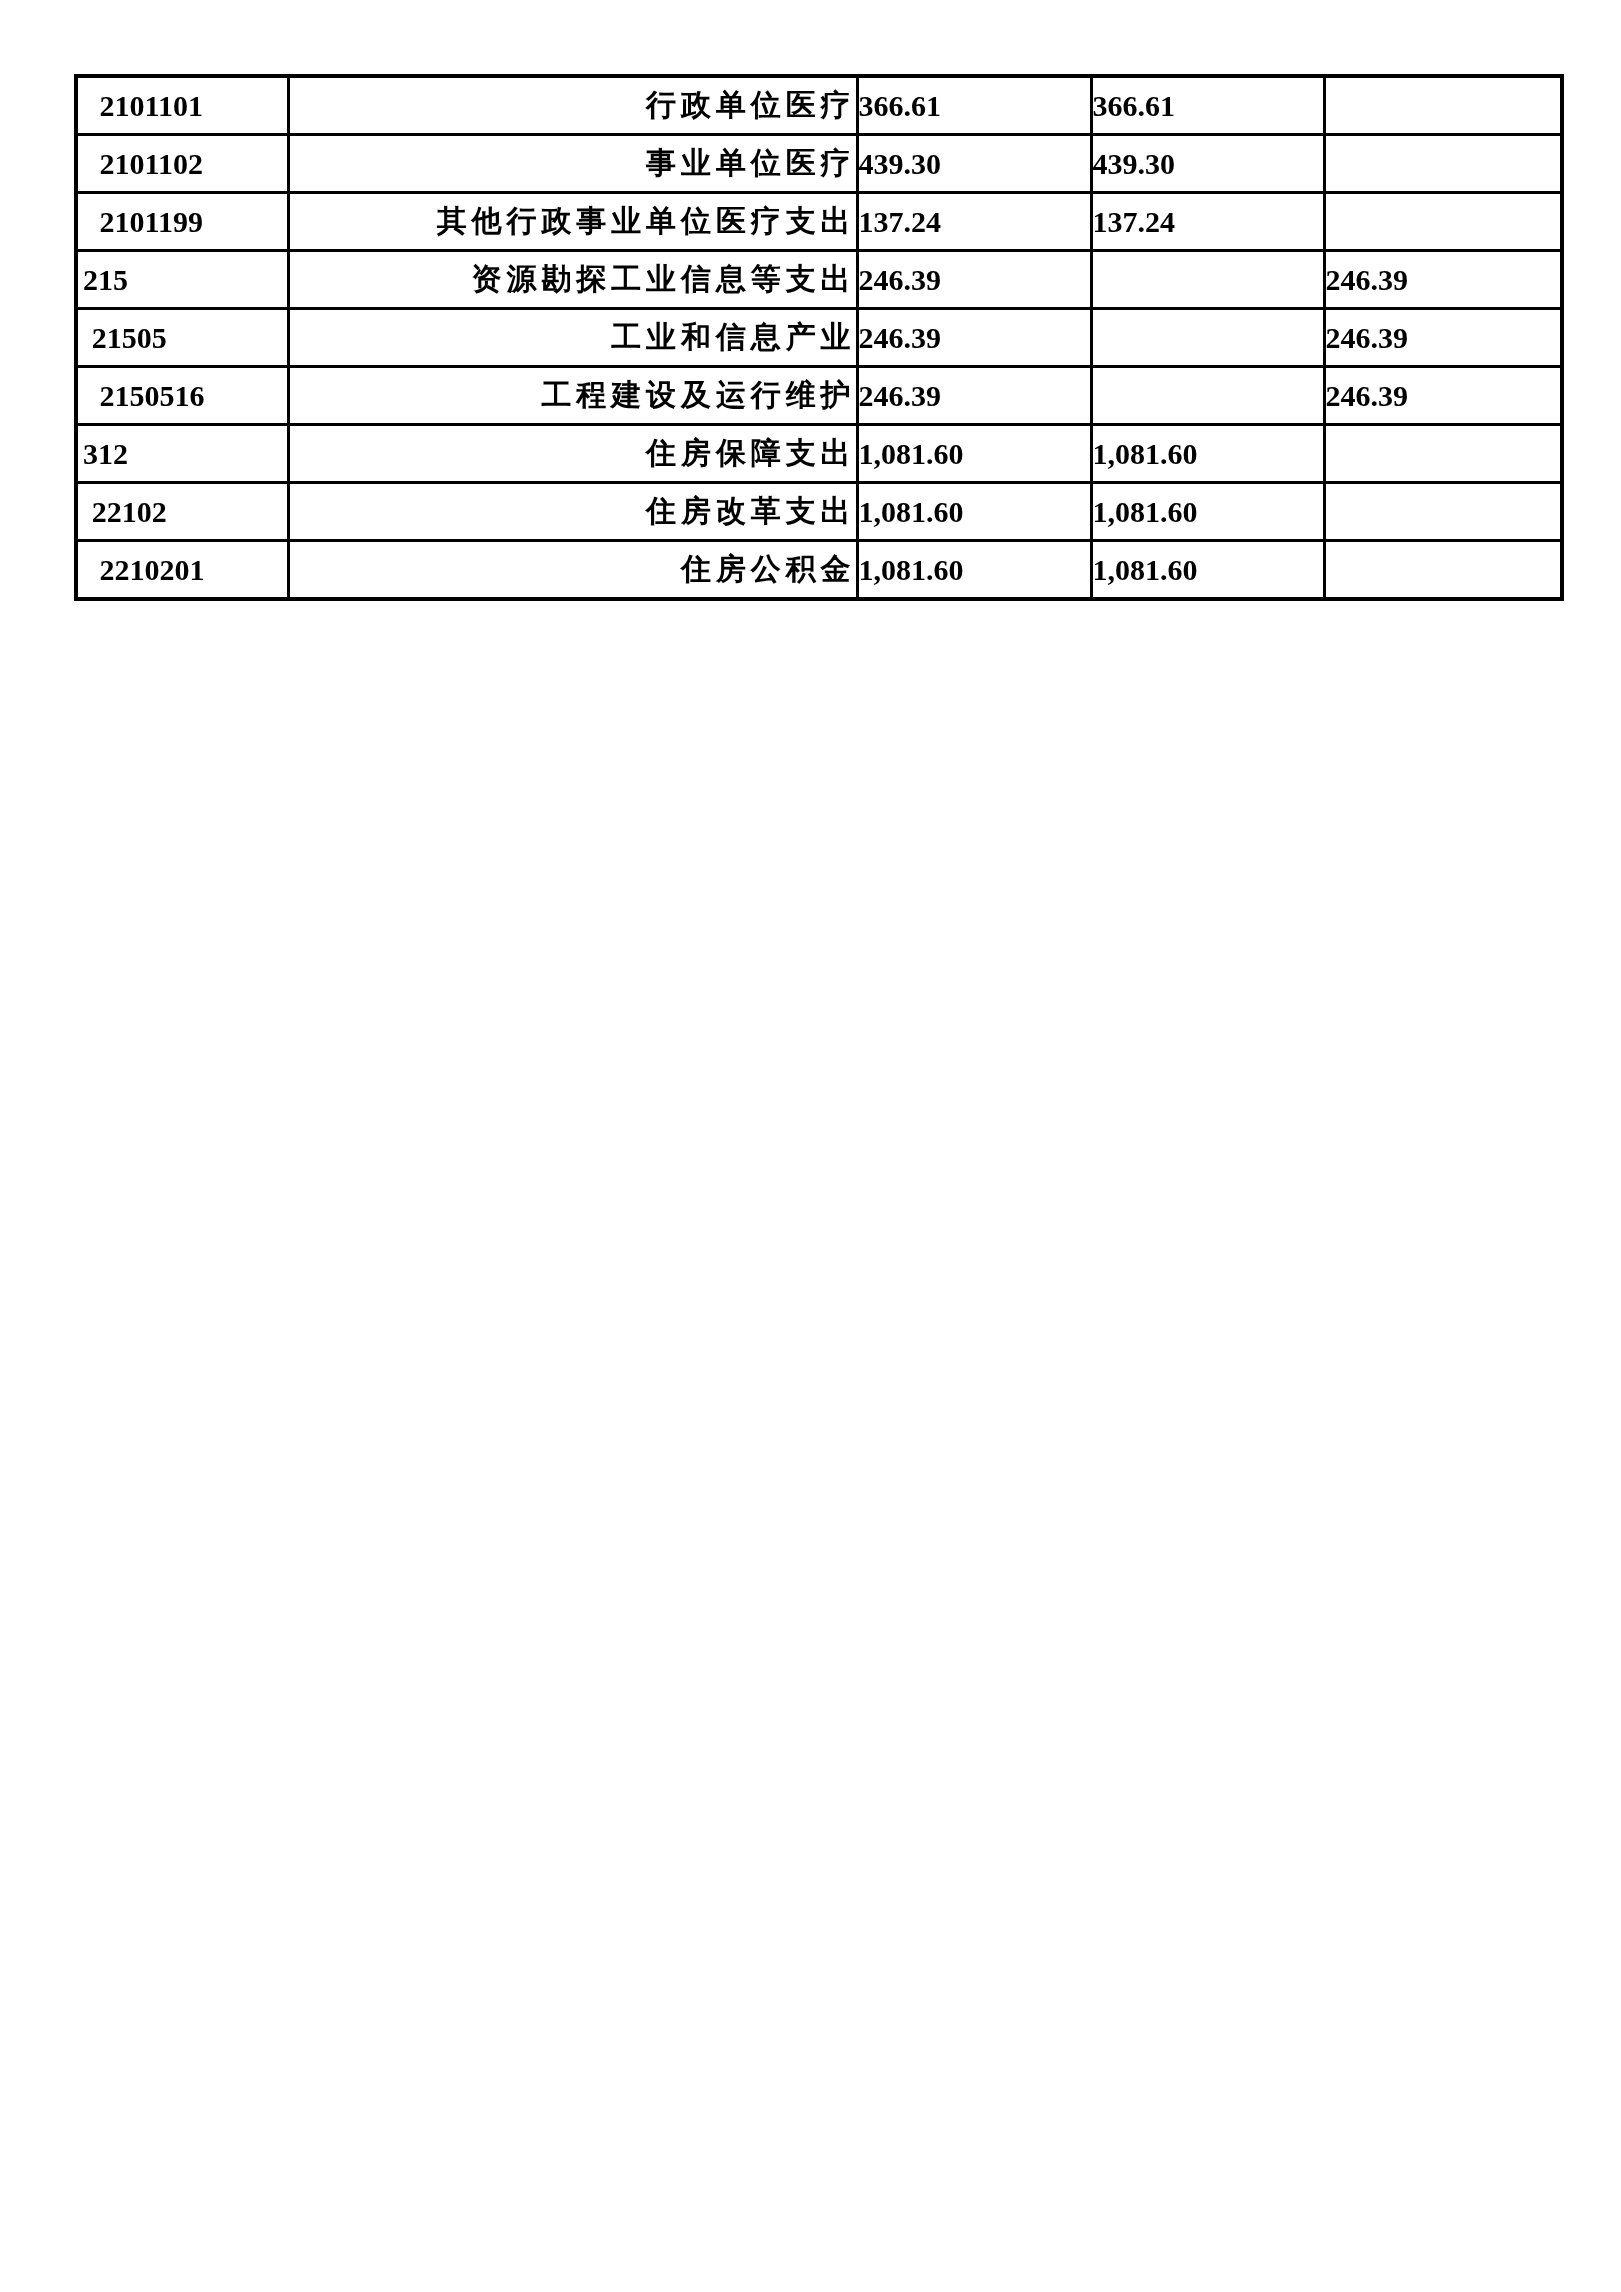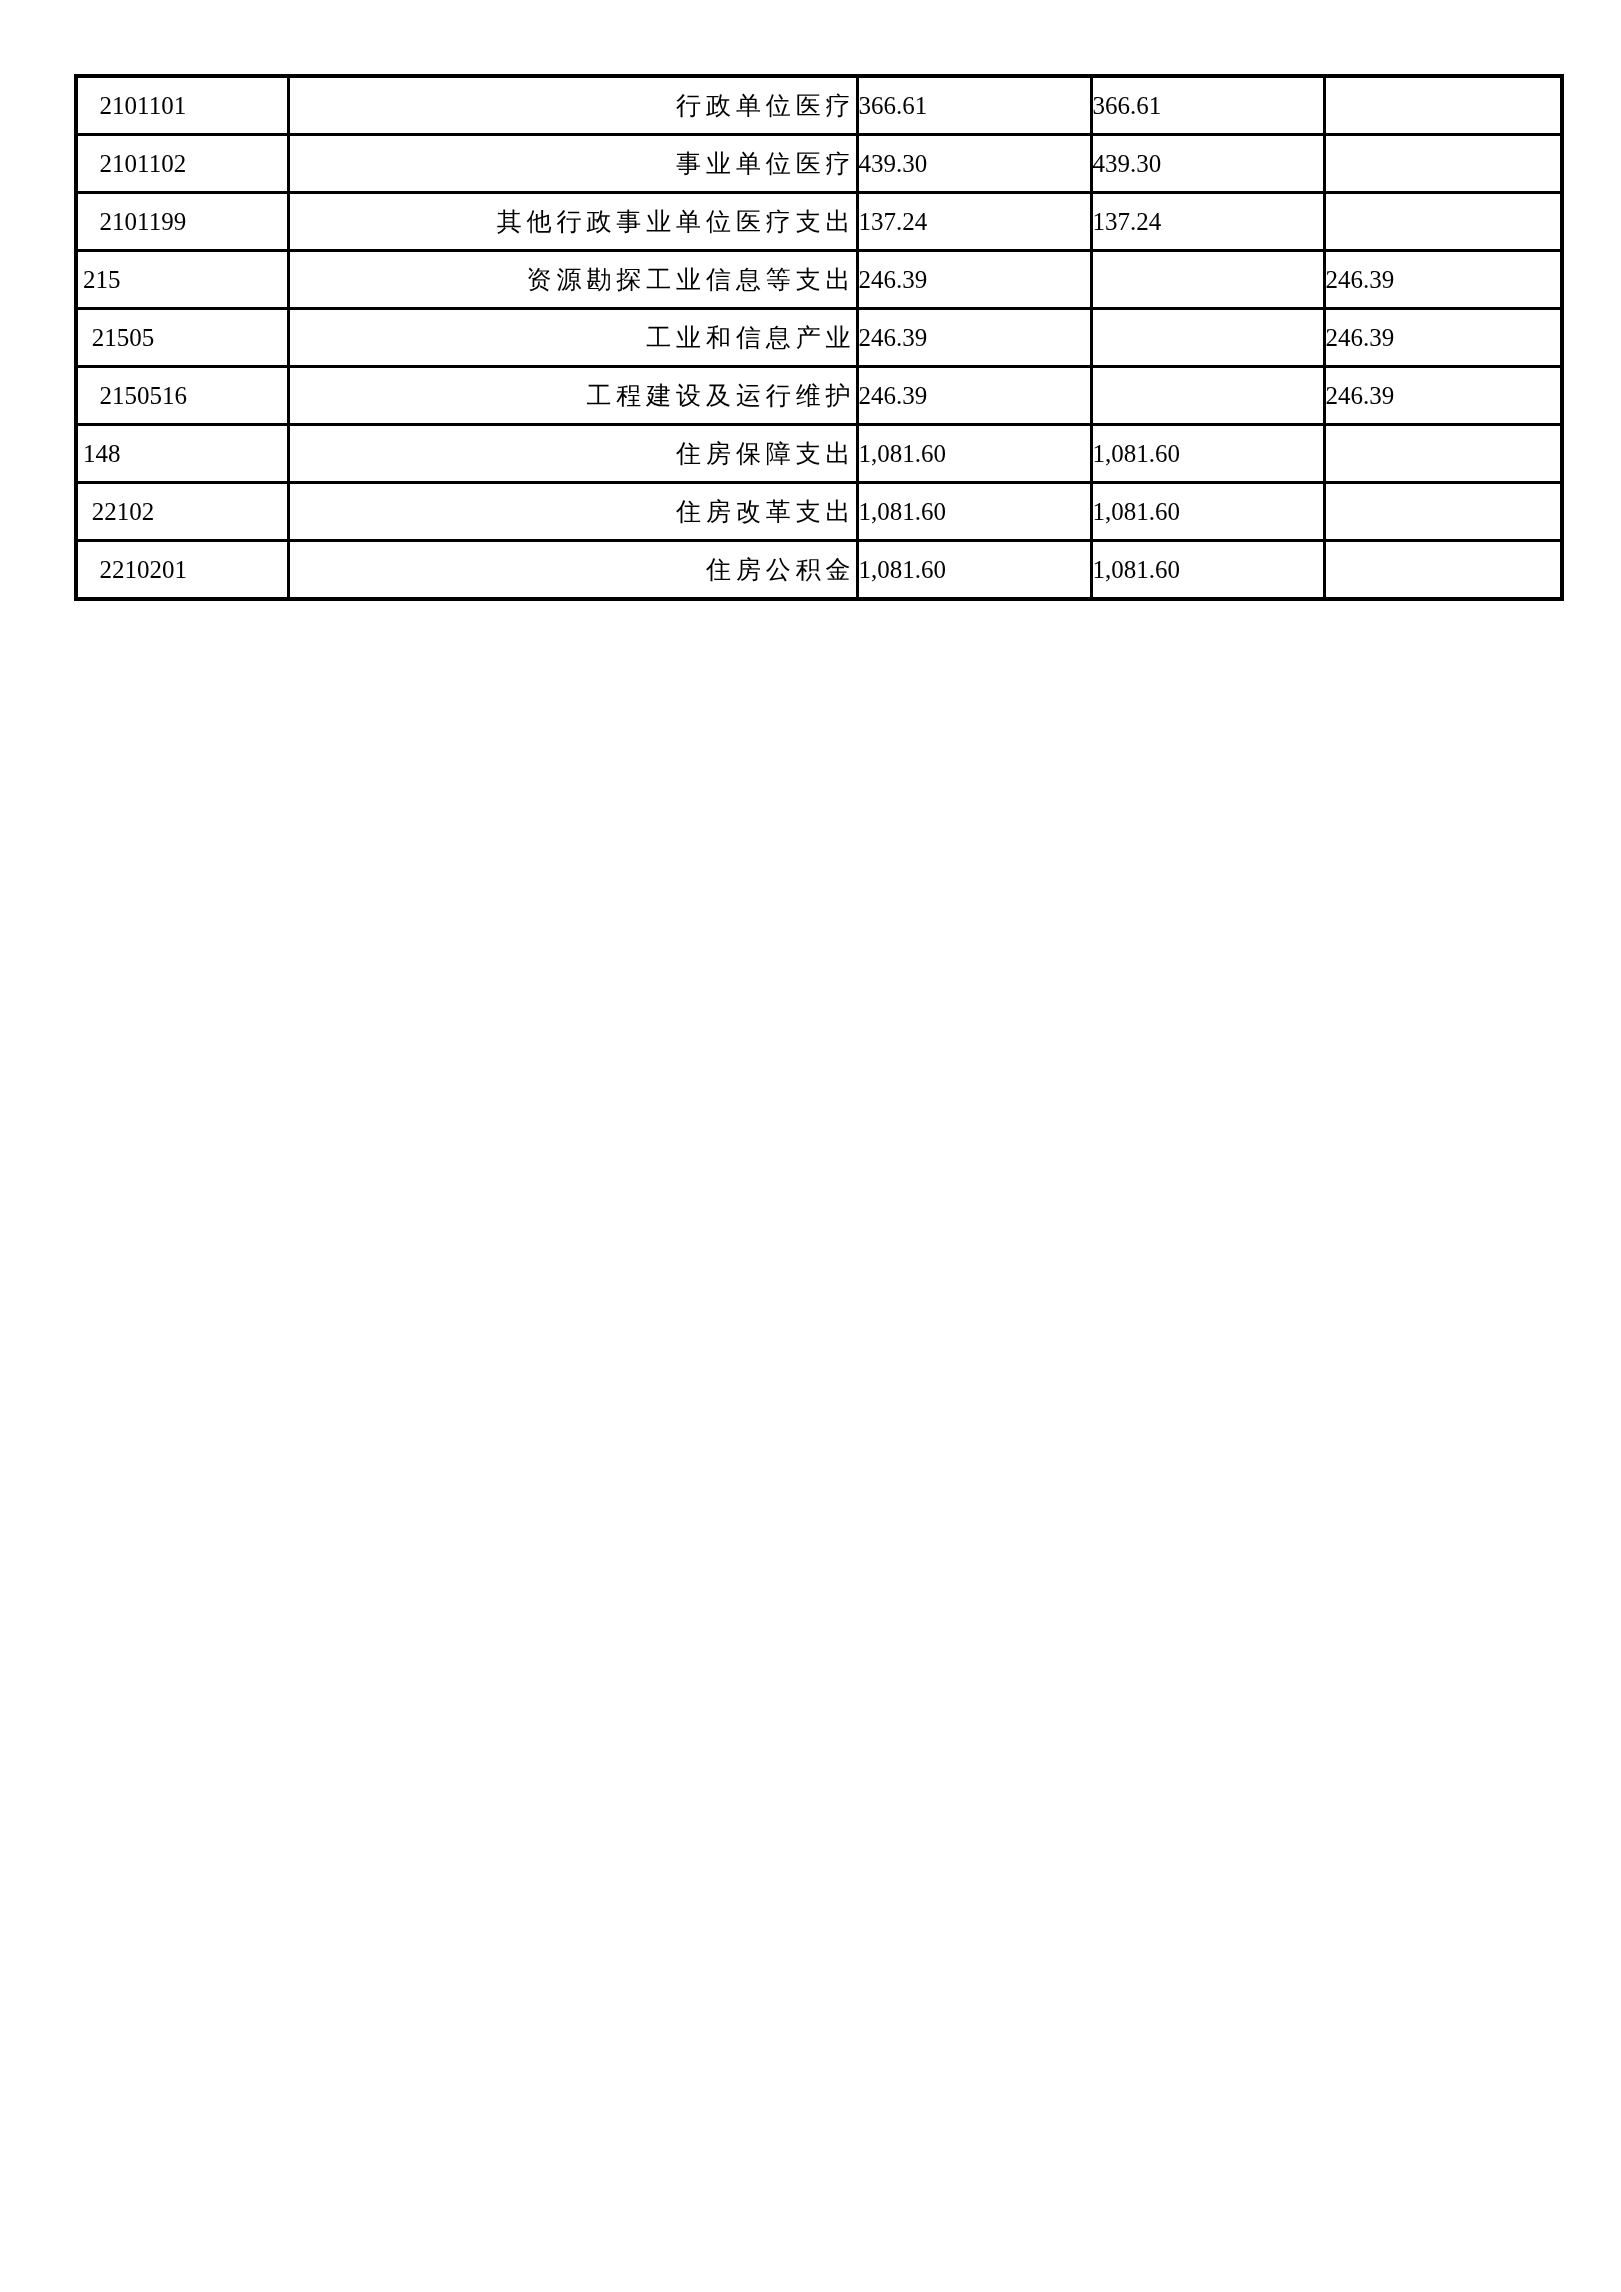--- a/index.html
+++ b/index.html
@@ -21,25 +21,26 @@
     left: 74px;
     top: 74px;
     width: 1487px;
     border-collapse: collapse;
     table-layout: fixed;
     border: 4.9px solid #000000;
   }
   table.budget-table td {
     border: 3.9px solid #000000;
     height: 55px;
-    font-size: 25px;
+    font-size: 30px;
     padding: 0;
     vertical-align: middle;
     white-space: nowrap;
     overflow: hidden;
+    font-weight: bold;
   }
   col.c-code  { width: 212px; }
   col.c-desc  { width: 569px; }
   col.c-num1  { width: 234px; }
   col.c-num2  { width: 233px; }
   col.c-num3  { width: 238px; }
 
   td.code { text-align: left; }
   td.code.lvl1 { padding-left: 4.9px; margin-left: 44px; }
   td.code.lvl2 { padding-left: 13.7px; }
@@ -105,21 +106,21 @@
           <td class="num">246.39</td>
         </tr>
         <tr>
           <td class="code lvl3">2150516</td>
           <td class="desc lvl3">工程建设及运行维护</td>
           <td class="num">246.39</td>
           <td class="num"></td>
           <td class="num">246.39</td>
         </tr>
         <tr>
-          <td class="code lvl1">148</td>
+          <td class="code lvl1">312</td>
           <td class="desc lvl1">住房保障支出</td>
           <td class="num">1,081.60</td>
           <td class="num">1,081.60</td>
           <td class="num"></td>
         </tr>
         <tr>
           <td class="code lvl2">22102</td>
           <td class="desc lvl2">住房改革支出</td>
           <td class="num">1,081.60</td>
           <td class="num">1,081.60</td>

